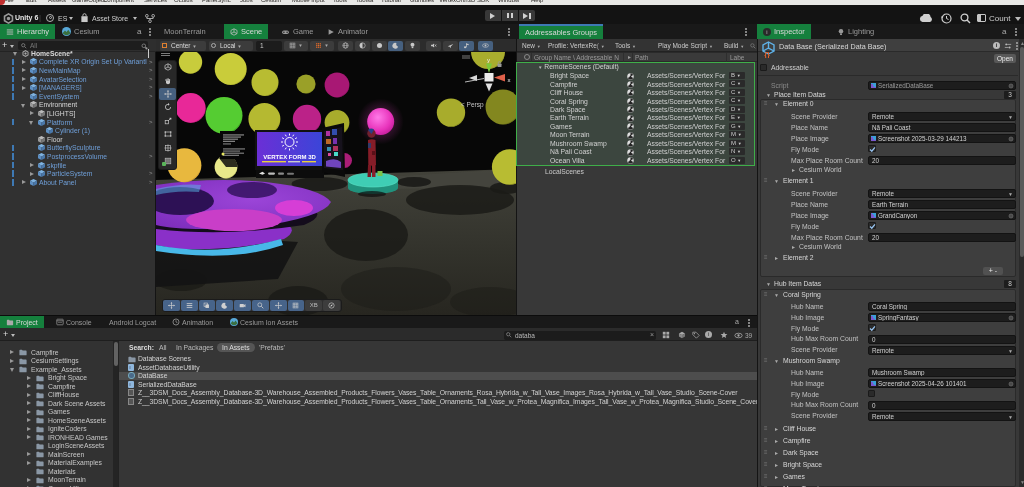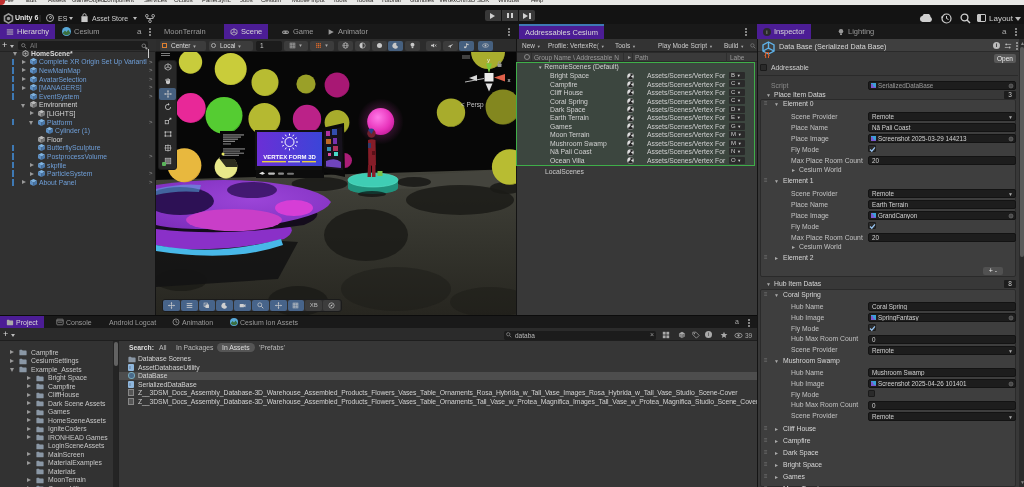--- a/index.html
+++ b/index.html
@@ -1,18 +1,18 @@
 <!DOCTYPE html>
 <html><head><meta charset="utf-8"><style>
 html,body{margin:0;padding:0;background:#1e1e1e;width:1024px;height:487px;overflow:hidden}
 *{box-sizing:border-box}
 body{font-family:"Liberation Sans",sans-serif;font-size:7px;color:#cfcfcf;-webkit-font-smoothing:antialiased}
 .abs{position:absolute}
 .tab{position:absolute;top:0;height:15px;display:flex;align-items:center;padding:0 6px;color:#9a9a9a;white-space:nowrap;font-size:7.5px}
-.tab.on{background:#4c1d95;color:#d8d8d8}
+.tab.on{background:#15803d;color:#d8d8d8}
 .carr{position:absolute;width:0;height:0}
 </style></head>
 <body>
 
 <div class="abs" style="left:0;top:0;width:1024px;height:5px;background:#e8e8e6;overflow:hidden">
   <div style="position:absolute;top:0;left:0;width:1024px;height:5px;color:#2b2826;font-size:6px;white-space:nowrap">
       <span style="position:absolute;left:4px;top:-3px">File</span>
       <span style="position:absolute;left:26px;top:-3px">Edit</span>
       <span style="position:absolute;left:48px;top:-3px">Assets</span>
       <span style="position:absolute;left:72px;top:-3px">GameObject</span>
@@ -79,21 +79,21 @@
       <path d="M5.5 3 L5.5 5.5 L7.5 6.5" stroke="#cfcfcf" fill="none"></path>
       <path d="M1 5.5 L0 3.5 L2.5 3.8 Z" fill="#cfcfcf"></path>
     </svg>
   <svg class="abs" style="left:960px;top:8px" width="11" height="11" viewBox="0 0 11 11">
       <circle cx="4.5" cy="4.5" r="3.4" fill="none" stroke="#cfcfcf" stroke-width="1.3"></circle>
       <path d="M7 7 L10 10" stroke="#cfcfcf" stroke-width="1.4"></path>
     </svg>
   <div class="abs" style="left:977px;top:9px;width:9px;height:8px;border:1px solid #c5c5c5;border-radius:1px">
       <div style="position:absolute;left:0;top:0;width:3px;height:6px;background:#c5c5c5"></div>
     </div>
-  <div class="abs" style="left:989px;top:8.5px;color:#cfcfcf;font-size:8px">Layout</div>
+  <div class="abs" style="left:989px;top:8.5px;color:#cfcfcf;font-size:8px">Count</div>
   <div class="carr" style="left:1015px;top:12px;border-left:3px solid transparent;border-right:3px solid transparent;border-top:4px solid #bbb"></div>
 </div>
 
 <div class="abs" style="left:0;top:24px;width:1024px;height:15px;background:#191919"></div>
 
 <div class="abs" style="left:0;top:24px;width:156px;height:15px">
   <div class="tab on" style="left:0"><svg width="8" height="8" viewBox="0 0 10 10" style="margin-right:3px">
         <rect x="1" y="1.8" width="8" height="1.2" fill="#bbb"></rect>
         <rect x="1" y="4.4" width="8" height="1.2" fill="#bbb"></rect>
         <rect x="1" y="7" width="8" height="1.2" fill="#bbb"></rect>
@@ -117,21 +117,21 @@
         <circle cx="3" cy="5.2" r="0.9" fill="#191919"></circle>
         <circle cx="7" cy="5.2" r="0.9" fill="#191919"></circle>
       </svg>Game</div>
   <div class="tab" style="left:165px"><svg width="8" height="8" viewBox="0 0 10 10" style="margin-right:3px">
         <polygon points="2,1.5 8.5,5 2,8.5" fill="#999"></polygon>
       </svg>Animator</div>
   <div style="position:absolute;left:352px;top:4px;width:2px;height:2px;background:#aaa;border-radius:50%;box-shadow:0 3px 0 #aaa,0 6px 0 #aaa"></div>
 </div>
 
 <div class="abs" style="left:516px;top:24px;width:241px;height:15px">
-  <div class="tab on" style="left:3px;border-top:2px solid #3e79b4;height:15px">Addressables Cesium</div>
+  <div class="tab on" style="left:3px;border-top:2px solid #3e79b4;height:15px">Addressables Groups</div>
   <div style="position:absolute;left:229px;top:4px;width:2px;height:2px;background:#aaa;border-radius:50%;box-shadow:0 3px 0 #aaa,0 6px 0 #aaa"></div>
 </div>
 
 <div class="abs" style="left:757px;top:24px;width:267px;height:15px">
   <div class="tab on" style="left:0"><span style="display:inline-block;width:8px;height:8px;border-radius:50%;background:#2a2a2a;color:#bbb;font-size:6px;text-align:center;line-height:8px;margin-right:3px">i</span>Inspector</div>
   <div class="tab" style="left:74px"><svg width="8" height="8" viewBox="0 0 10 10" style="margin-right:3px">
         <circle cx="5" cy="4" r="2.8" fill="#999"></circle>
         <rect x="3.8" y="6.8" width="2.4" height="2" fill="#999"></rect>
       </svg>Lighting</div>
   <div class="abs" style="left:245px;top:3px;color:#aaa;font-size:8px">a</div>

